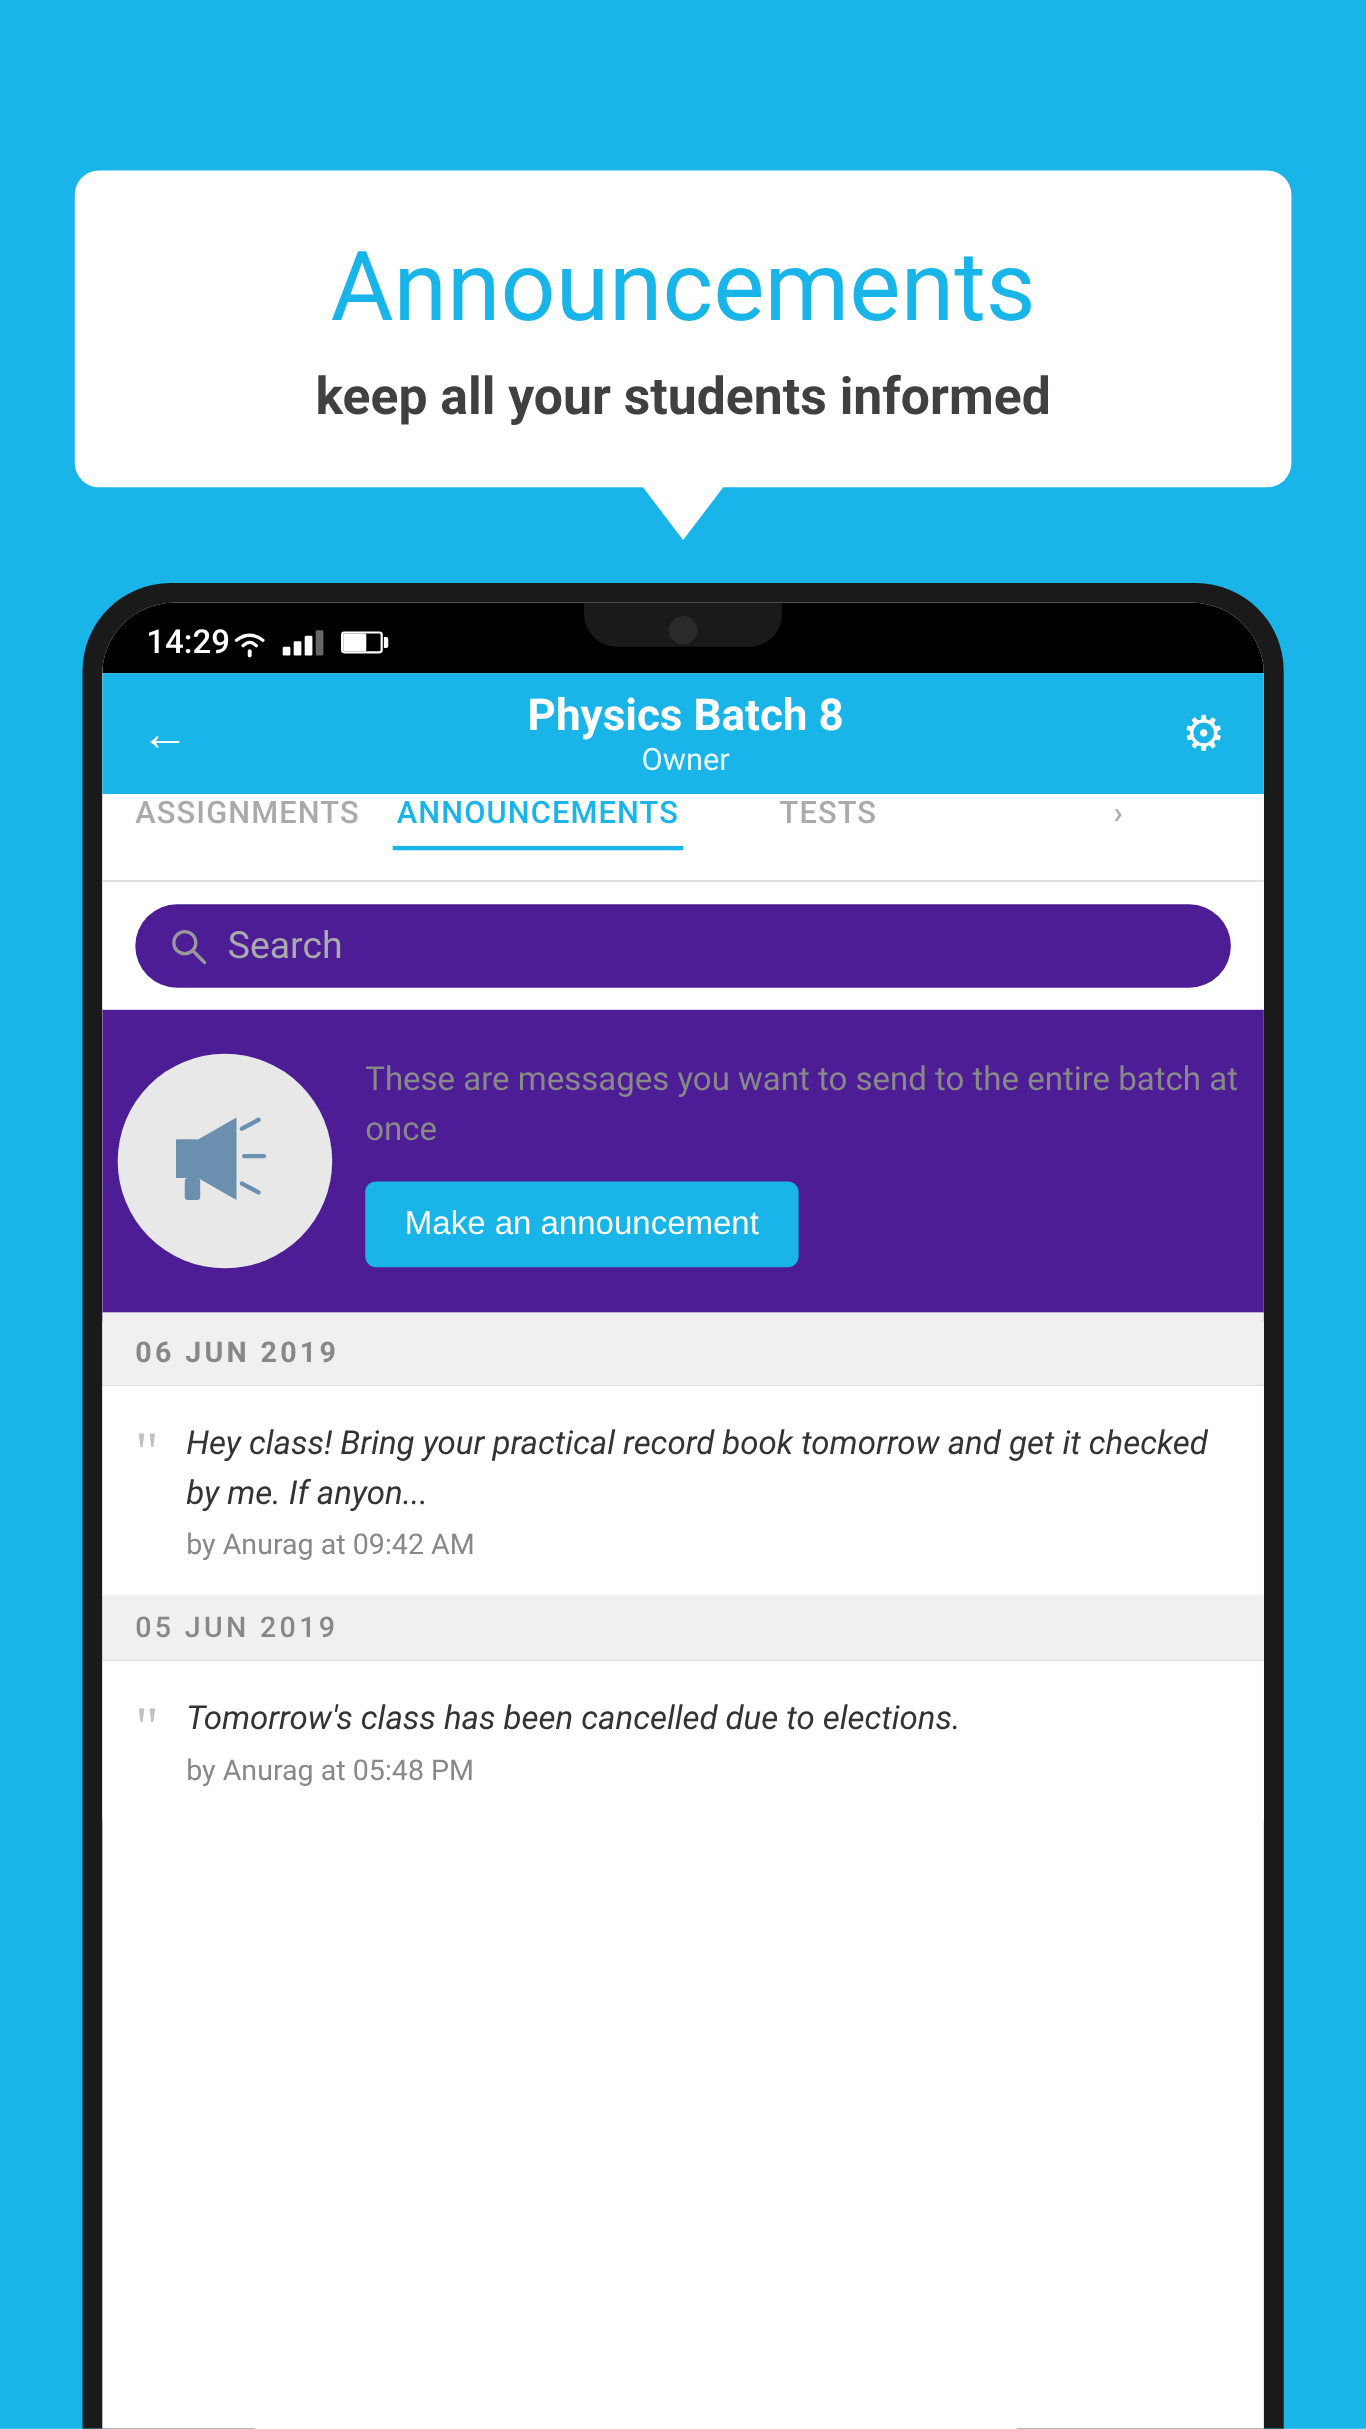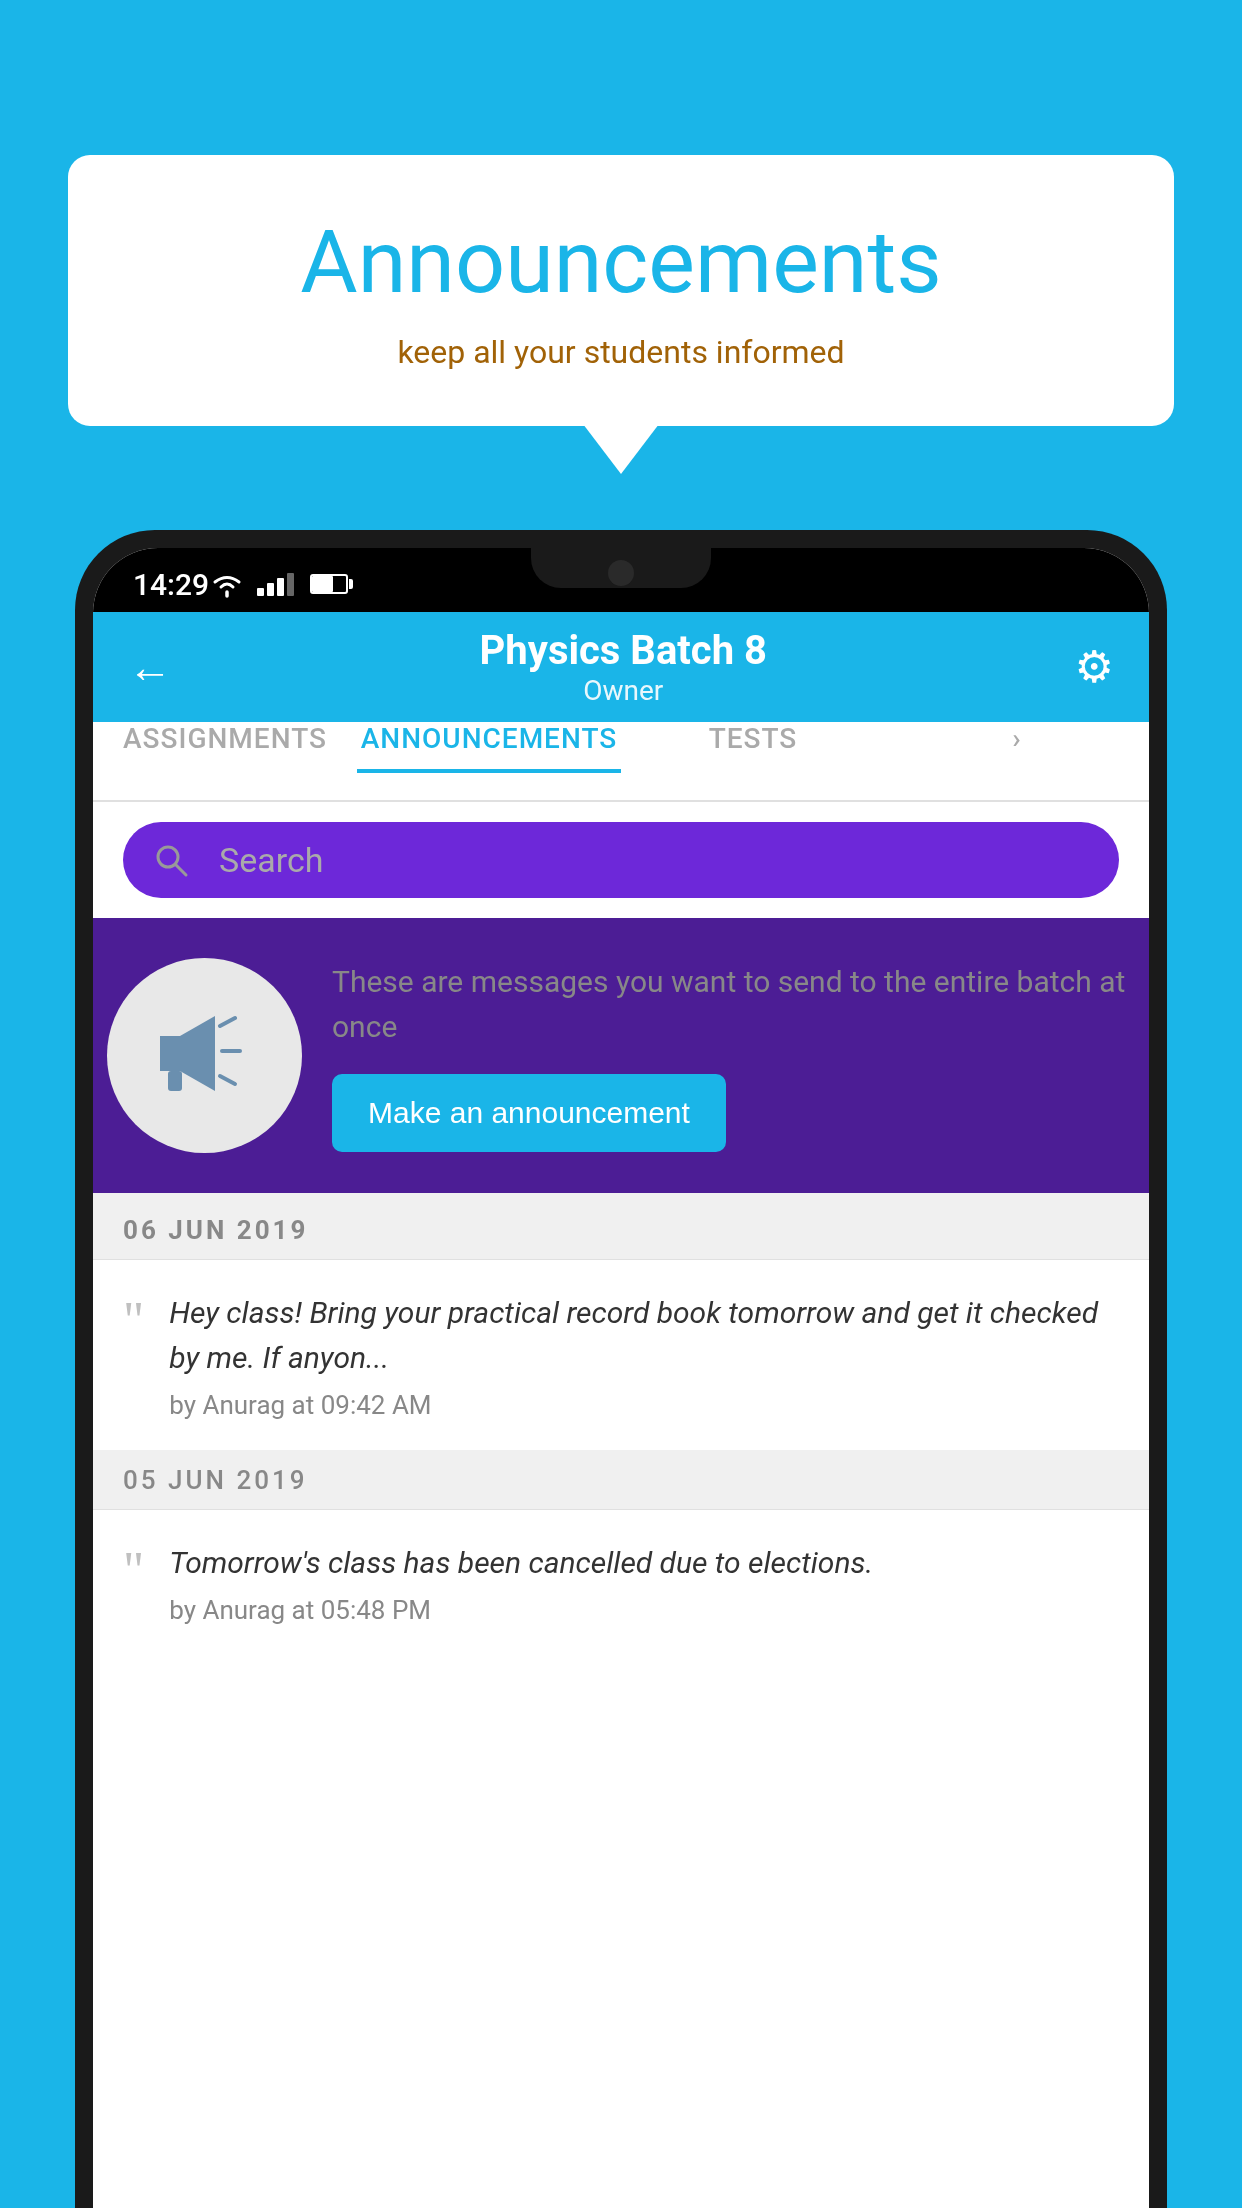--- a/index.html
+++ b/index.html
@@ -43,23 +43,23 @@
     }
 
     .speech-bubble-title {
       font-size: 88px;
       color: #1ab5e8;
       font-weight: 400;
       margin-bottom: 20px;
     }
 
     .speech-bubble-subtitle {
-      font-size: 32px;
-      color: #a16207;
-      font-weight: 400;
+      font-size: 47px;
+      color: #404040;
+      font-weight: 700;
     }
 
     
     .phone-frame {
       position: absolute;
       top: 530px;
       left: 75px;
       right: 75px;
       bottom: 0;
     }
@@ -240,27 +240,27 @@
       background: #1ab5e8;
     }
 
     
     .search-container {
       background: white;
       padding: 20px 30px;
     }
 
     .search-bar {
-      background: #6d28d9;
+      background: #4c1d95;
       border-radius: 40px;
       height: 76px;
       display: flex;
       align-items: center;
       padding: 0 30px;
-      gap: 30px;
+      gap: 18px;
     }
 
     .search-text {
       font-size: 34px;
       color: #aaa;
     }
 
     
     .promo-section {
       background: #4c1d95;

